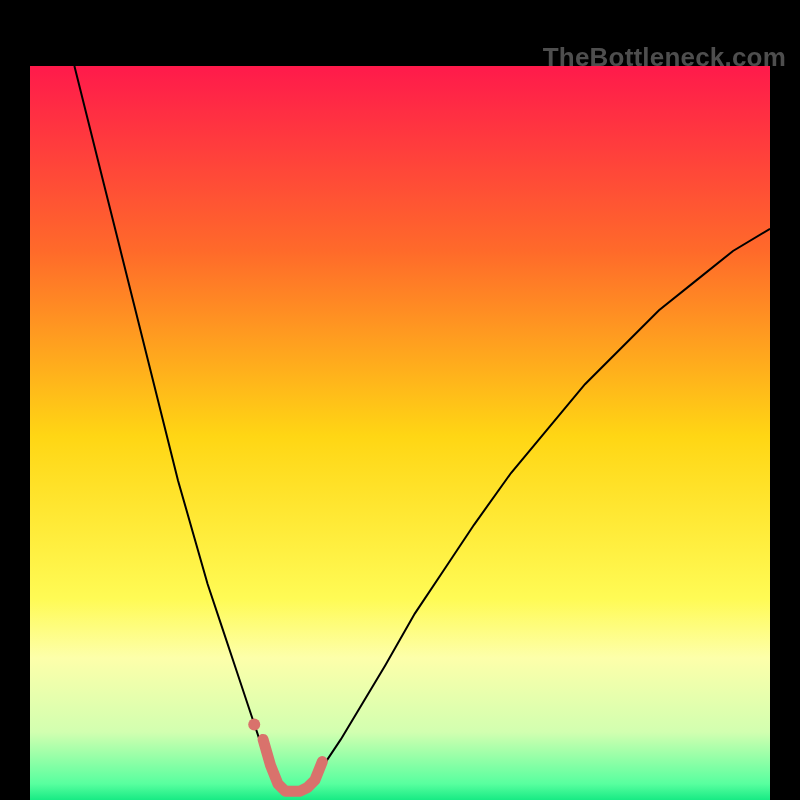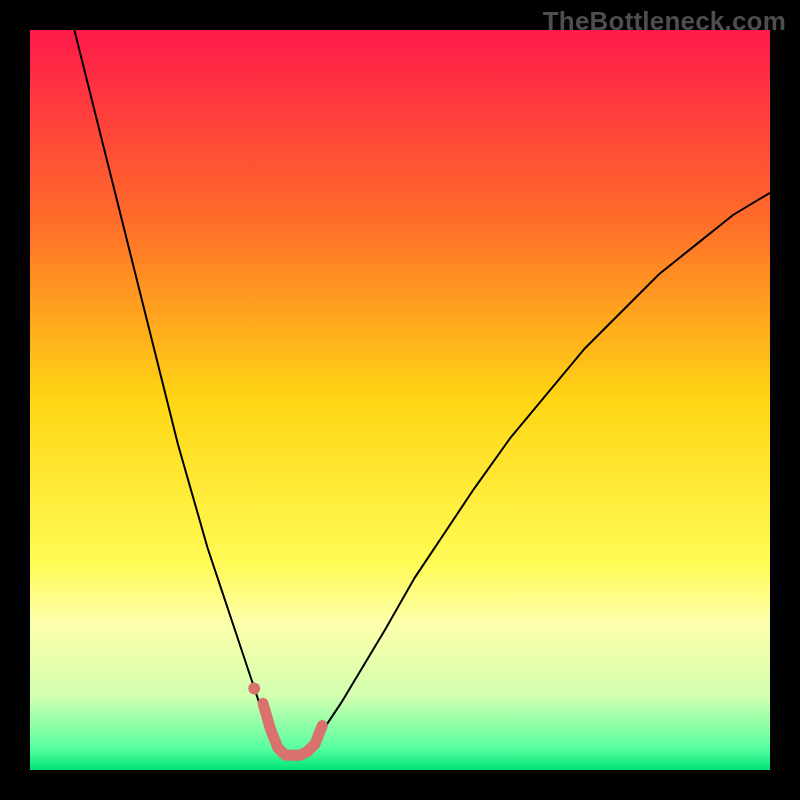--- a/index.html
+++ b/index.html
@@ -8,20 +8,21 @@
     width: 800px;
     height: 800px;
     background: #000;
     font-family: Arial, Helvetica, sans-serif;
     overflow: hidden;
   }
   .frame {
     position: absolute;
     inset: 0;
     background: #000;
+    margin-top: 36px;
   }
   .watermark {
     position: absolute;
     top: 6px;
     right: 14px;
     color: #4e4e4e;
     font-size: 26px;
     font-weight: 600;
     letter-spacing: 0.2px;
     z-index: 10;

